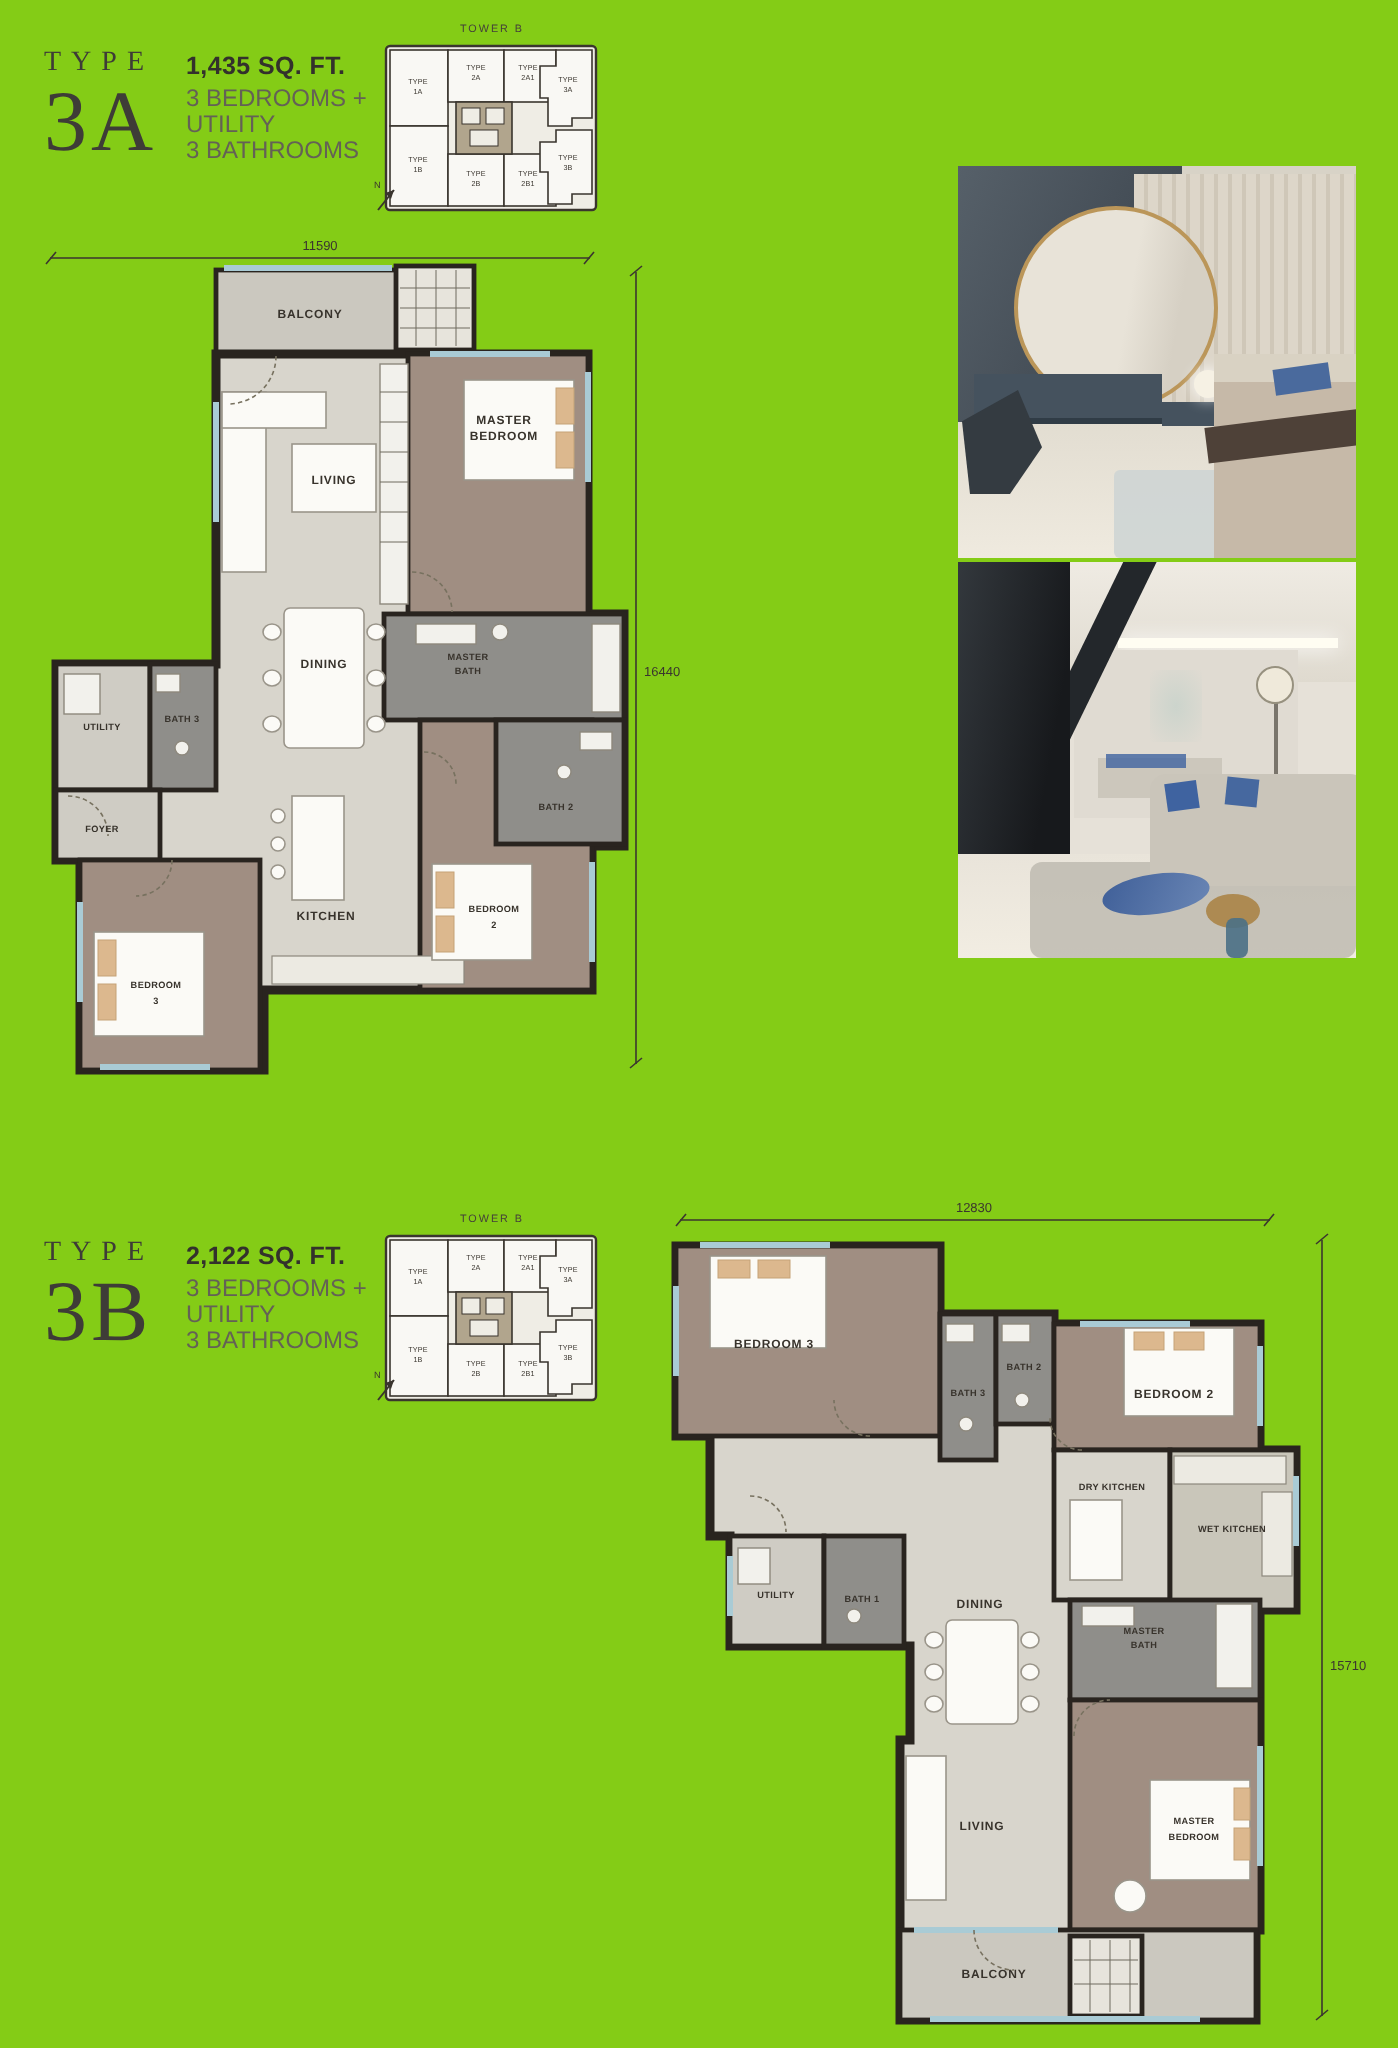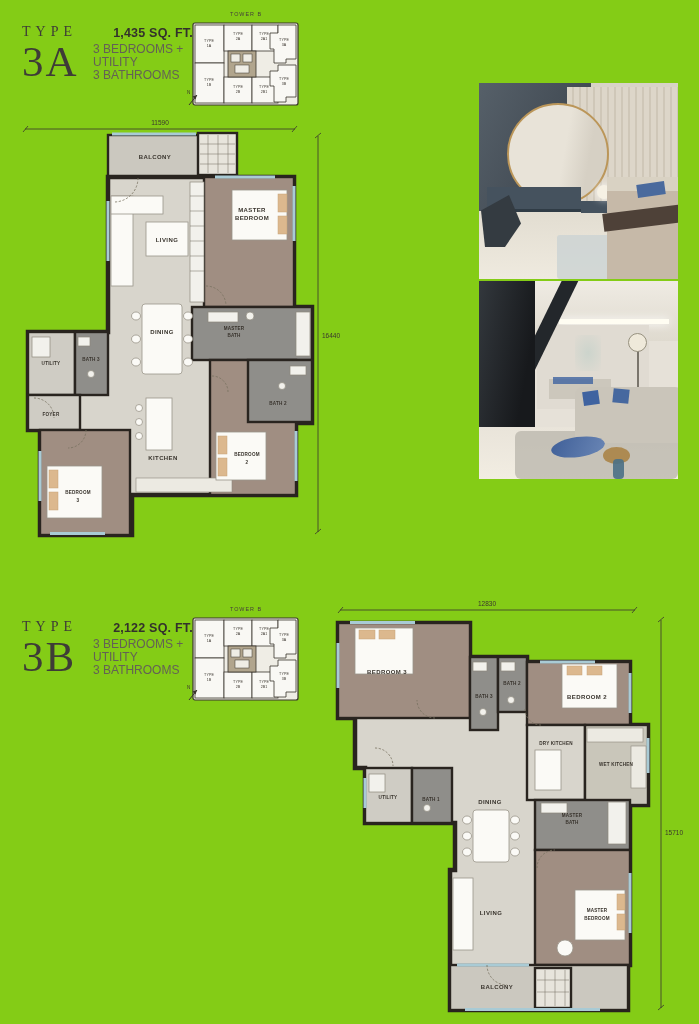--- a/index.html
+++ b/index.html
@@ -4,21 +4,21 @@
 <style>
   html,body{margin:0;padding:0;background:#8a8474;}
   .page{position:relative;width:699px;height:1024px;background:#84cc16;overflow:hidden;
         font-family:"Liberation Sans",sans-serif;}
   
   .type-word{position:absolute;font-family:"Liberation Serif",serif;font-size:14px;
              letter-spacing:5px;color:#3e3c37;}
   .type-code{position:absolute;font-family:"Liberation Serif",serif;font-size:43px;
              letter-spacing:2px;color:#3e3c37;line-height:1;}
   .specs{position:absolute;width:120px;color:#646156;font-size:12px;line-height:13px;}
-  .specs .area{font-weight:bold;color:#33312c;font-size:12.5px;margin-bottom:3px;letter-spacing:.2px;text-align:center;}
+  .specs .area{font-weight:bold;color:#33312c;font-size:12.5px;margin-bottom:3px;letter-spacing:.2px;}
   
   svg{position:absolute;display:block;}
   svg text{font-family:"Liberation Sans",sans-serif;}
   .lbl{font-size:6px;font-weight:600;letter-spacing:.4px;fill:#38332c;text-anchor:middle;}
   .lbl-s{font-size:4.6px;font-weight:600;letter-spacing:.2px;fill:#38332c;text-anchor:middle;}
   .dim{font-size:6.5px;fill:#3b362f;}
   .dimline{stroke:#3b362f;stroke-width:.8;}
   .wall-out{fill:#d8d5cc;stroke:#29241f;stroke-width:4.5;stroke-linejoin:miter;}
   .room{stroke:#29241f;stroke-width:2.4;}
   .fl-open{fill:#d8d5cc;} .fl-bed{fill:#a08e82;} .fl-bath{fill:#8f8e8a;}

